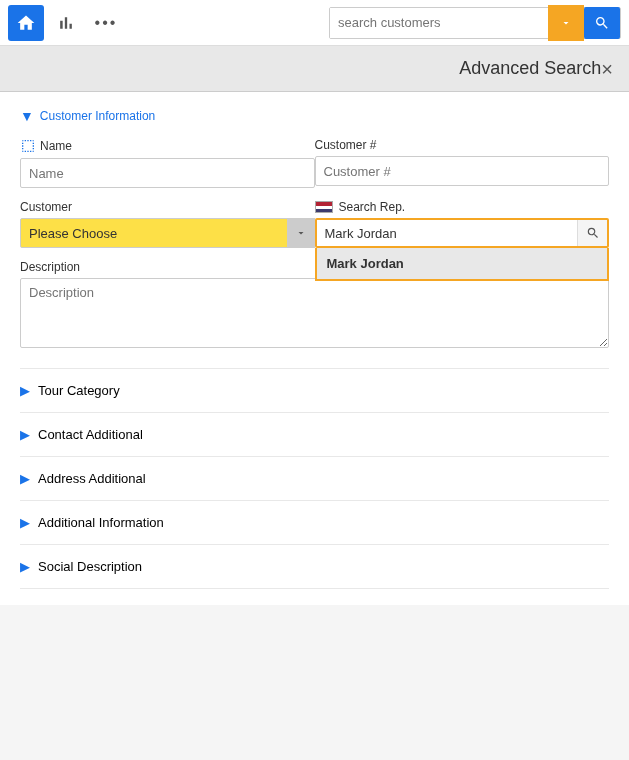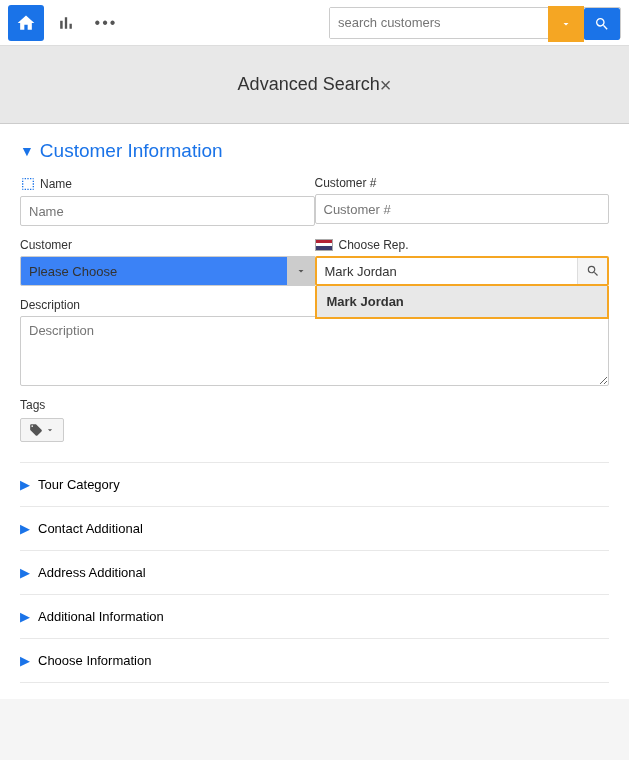--- a/index.html
+++ b/index.html
@@ -21,21 +21,21 @@
       border: none; background: transparent; cursor: pointer;
       border-radius: 3px;
     }
     .nav-icon-btn.active {
       background: #1a73e8;
     }
     .nav-icon-btn.active svg { fill: #fff; }
     .nav-icon-btn svg { fill: #555; }
     .search-wrapper {
       display: flex;
-      align-items: flex-start;
+      align-items: center;
       margin-left: auto;
       border: 1px solid #ccc;
       border-radius: 2px;
       height: 32px;
       overflow: visible;
       position: relative;
     }
     .search-input {
       border: none;
       outline: none;
@@ -66,24 +66,24 @@
     .search-btn svg { fill: #fff; }
 
     
     .panel {
       background: #fff;
       margin: 0;
       position: relative;
     }
     .panel-header {
       background: #e8e8e8;
-      padding: 28px 16px;
-      display: flex;
-      align-items: center;
-      justify-content: center;
+      padding: 12px 16px;
+      display: flex;
+      align-items: center;
+      justify-content: flex-end;
       border-bottom: 1px solid #ccc;
     }
     .panel-header-title {
       font-size: 18px;
       font-weight: normal;
       color: #333;
     }
     .close-btn {
       background: none;
       border: none;
@@ -108,21 +108,21 @@
       gap: 6px;
       margin-bottom: 14px;
       cursor: pointer;
     }
     .section-header .chevron {
       color: #1a73e8;
       font-size: 14px;
     }
     .section-header .section-title {
       color: #1a73e8;
-      font-size: 19px;
+      font-size: 12px;
       font-weight: normal;
     }
 
     
     .form-row {
       display: flex;
       gap: 0;
       margin-bottom: 12px;
     }
     .form-col {
@@ -159,21 +159,21 @@
     .form-select {
       border: 1px solid #ccc;
       border-radius: 2px;
       padding: 5px 30px 5px 8px;
       font-size: 13px;
       color: #333;
       outline: none;
       width: 100%;
       height: 30px;
       appearance: none;
-      background: #3b82f6;
+      background: #fde047;
       cursor: pointer;
     }
     .select-arrow {
       position: absolute;
       right: 0;
       top: 0;
       bottom: 0;
       width: 28px;
       background: #ccc;
       display: flex;
@@ -371,21 +371,21 @@
             <div class="select-arrow">
               <svg width="12" height="12" viewBox="0 0 24 24" fill="#555">
                 <path d="M7 10l5 5 5-5z"></path>
               </svg>
             </div>
           </div>
         </div>
         <div class="form-col">
           <label class="form-label">
             <span class="flag-icon"></span>
-            <span>Choose Rep.</span>
+            <span>Search Rep.</span>
           </label>
           <div class="sales-rep-wrapper">
             <div class="sales-rep-input-row">
               <input type="text" class="sales-rep-input" value="Mark Jordan" style="">
               <button class="sales-rep-search-btn">
                 <svg width="14" height="14" viewBox="0 0 24 24" fill="#555">
                   <path d="M15.5 14h-.79l-.28-.27A6.471 6.471 0 0 0 16 9.5 6.5 6.5 0 1 0 9.5 16c1.61 0 3.09-.59 4.23-1.57l.27.28v.79l5 4.99L20.49 19l-4.99-5zm-6 0C7.01 14 5 11.99 5 9.5S7.01 5 9.5 5 14 7.01 14 9.5 11.99 14 9.5 14z"></path>
                 </svg>
               </button>
             </div>
@@ -396,31 +396,20 @@
         </div>
       </div>
 
       <div class="form-row">
         <div class="form-col" style="flex: 1;">
           <label class="form-label">Description</label>
           <textarea class="form-textarea" placeholder="Description" style=""></textarea>
         </div>
       </div>
 
-      <div class="tags-row">
-        <label class="form-label" style="margin-bottom:6px;">Tags</label>
-        <button class="tags-btn">
-          <svg width="14" height="14" viewBox="0 0 24 24" fill="#555">
-            <path d="M21.41 11.58l-9-9C12.05 2.22 11.55 2 11 2H4c-1.1 0-2 .9-2 2v7c0 .55.22 1.05.59 1.42l9 9c.36.36.86.58 1.41.58.55 0 1.05-.22 1.41-.59l7-7c.37-.36.59-.86.59-1.41 0-.55-.23-1.06-.59-1.42zM5.5 7C4.67 7 4 6.33 4 5.5S4.67 4 5.5 4 7 4.67 7 5.5 6.33 7 5.5 7z"></path>
-          </svg>
-          <svg width="10" height="10" viewBox="0 0 24 24" fill="#555">
-            <path d="M7 10l5 5 5-5z"></path>
-          </svg>
-        </button>
-      </div>
     </div>
 
     <div class="collapsed-sections">
       <div class="collapsed-section-item">
         <span class="chevron" style="color:#1a73e8;">▶</span>
         <span class="section-title">Tour Category</span>
       </div>
       <div class="collapsed-section-item">
         <span class="chevron" style="color:#1a73e8;">▶</span>
         <span class="section-title">Contact Additional</span>
@@ -428,17 +417,17 @@
       <div class="collapsed-section-item">
         <span class="chevron" style="color:#1a73e8;">▶</span>
         <span class="section-title">Address Additional</span>
       </div>
       <div class="collapsed-section-item">
         <span class="chevron" style="color:#1a73e8;">▶</span>
         <span class="section-title">Additional Information</span>
       </div>
       <div class="collapsed-section-item">
         <span class="chevron" style="color:#1a73e8;">▶</span>
-        <span class="section-title">Choose Information</span>
+        <span class="section-title">Social Description</span>
       </div>
     </div>
   </div>
 </div>
 
 </body></html>

